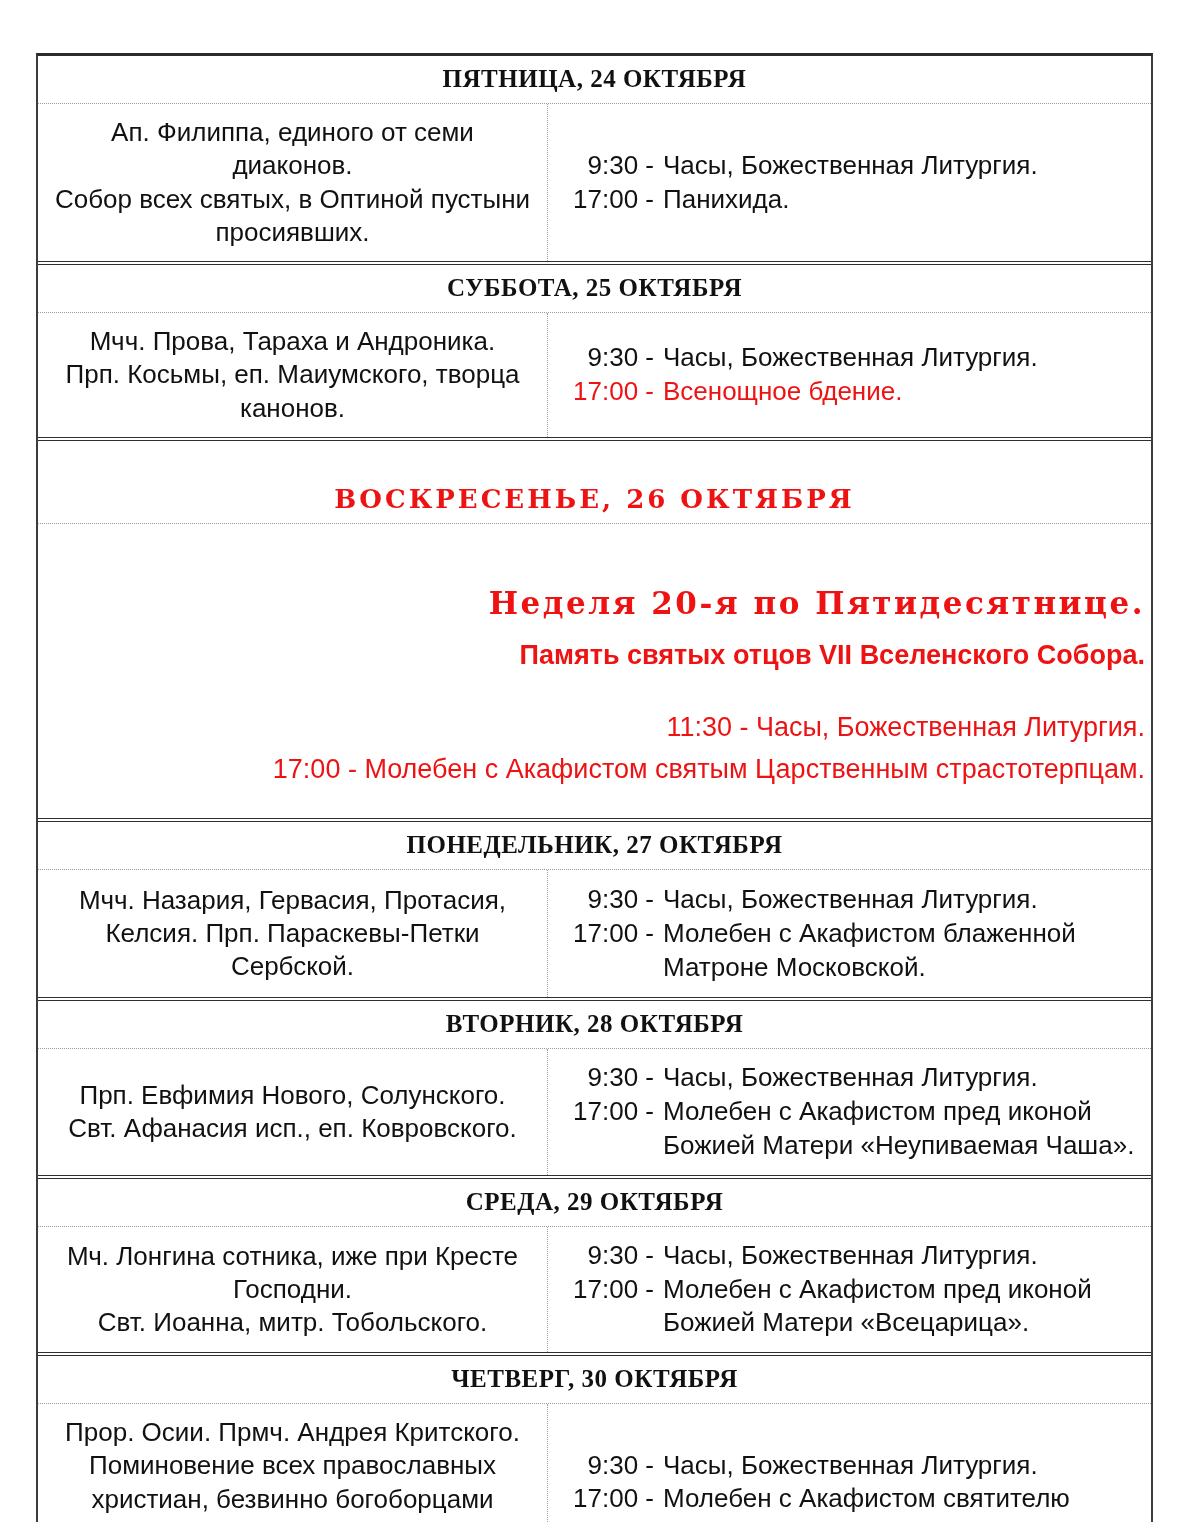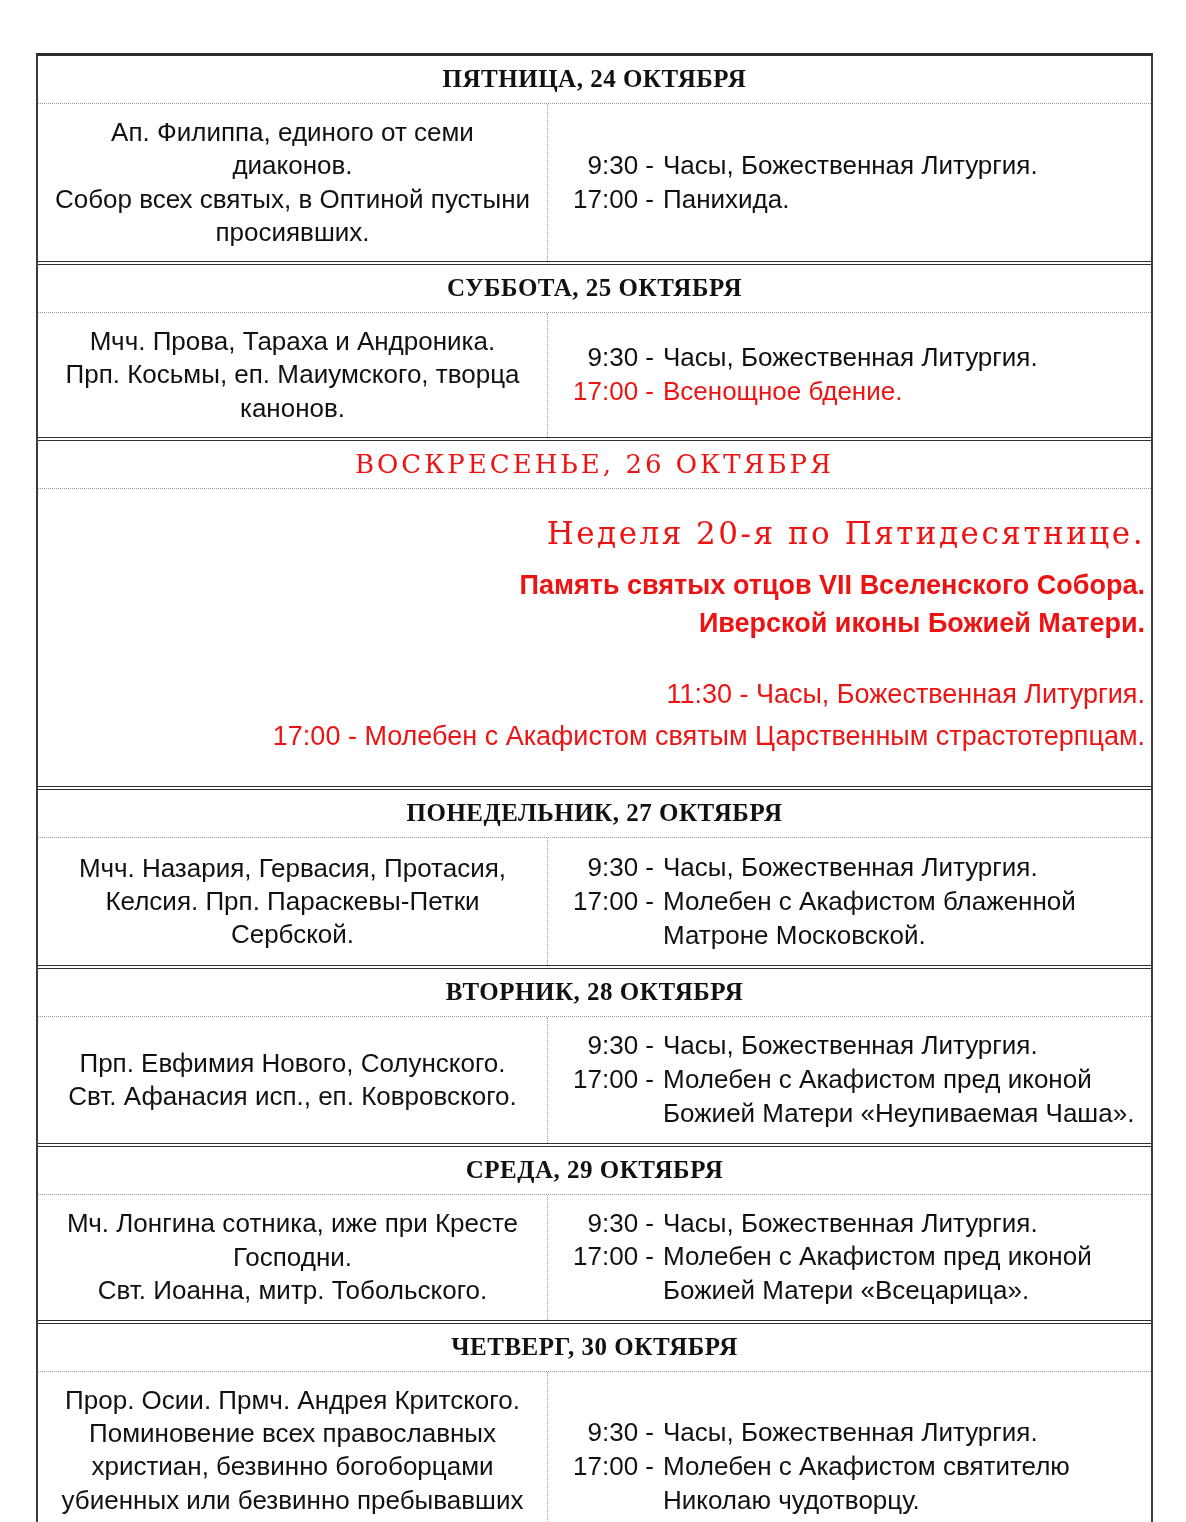--- a/index.html
+++ b/index.html
@@ -61,22 +61,23 @@
   
   .sec-fri24 .day-body{min-height:96px;}
   .sec-sat25 .day-body{min-height:96px;}
   .sec-mon27 .day-body{min-height:128px;}
   .sec-tue28 .day-body{min-height:124px;}
   .sec-wed29 .day-body{min-height:126px;}
   .sec-thu30 .day-body{min-height:154px;}
   
   .church-font{
     font-family:"DejaVu Serif", serif;
-    font-weight:normal;
+    font-weight:bold;
     letter-spacing:3px;
+    margin-top:35px;
   }
   .sunday-header{
     font-size:26px;
     text-align:center;
     color:var(--red);
     padding:8px 4px 9px;
   }
   .sunday-body{
     border-top:1px dotted var(--border-dot);
     text-align:right;
@@ -144,21 +145,20 @@
           </div>
       </div>
     </div>
 
     <div class="day-section sec-sun26">
       <div class="sunday-header church-font">ВОСКРЕСЕНЬЕ, 26 ОКТЯБРЯ</div>
       <div class="sunday-body">
         <div class="feast-title church-font">Неделя 20-я по Пятидесятнице.</div>
         <div>
             <div class="feast-line">Память святых отцов VII Вселенского Собора.</div>
-            <div class="feast-line">Иверской иконы Божией Матери.</div>
           </div>
         <div class="sunday-services">
             <div class="sunday-service-line">11:30 - Часы, Божественная Литургия.</div>
             <div class="sunday-service-line">17:00 - Молебен с Акафистом святым Царственным страстотерпцам.</div>
           </div>
       </div>
     </div>
 
     <div class="day-section sec-mon27">
       <div class="day-header">ПОНЕДЕЛЬНИК, 27 ОКТЯБРЯ</div>

